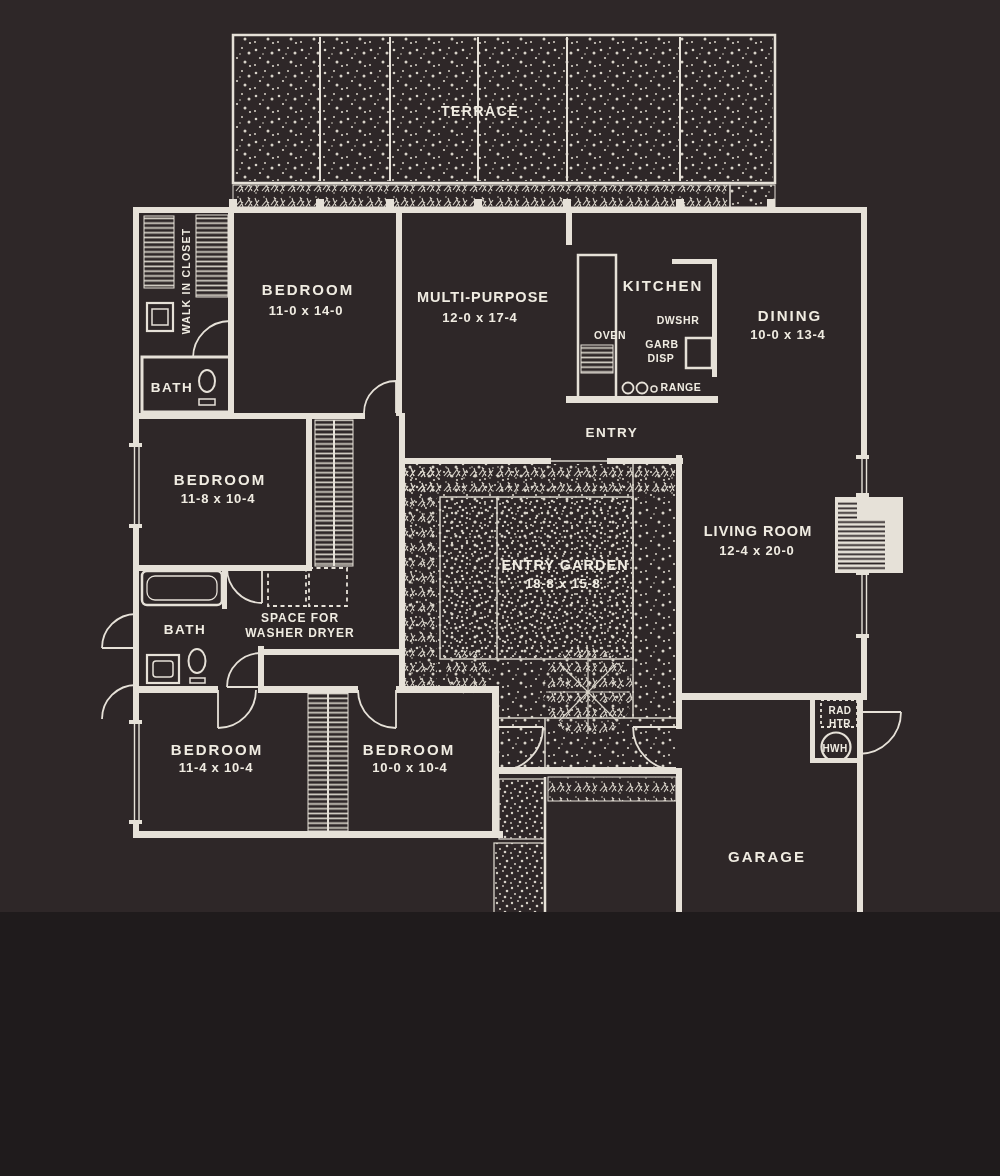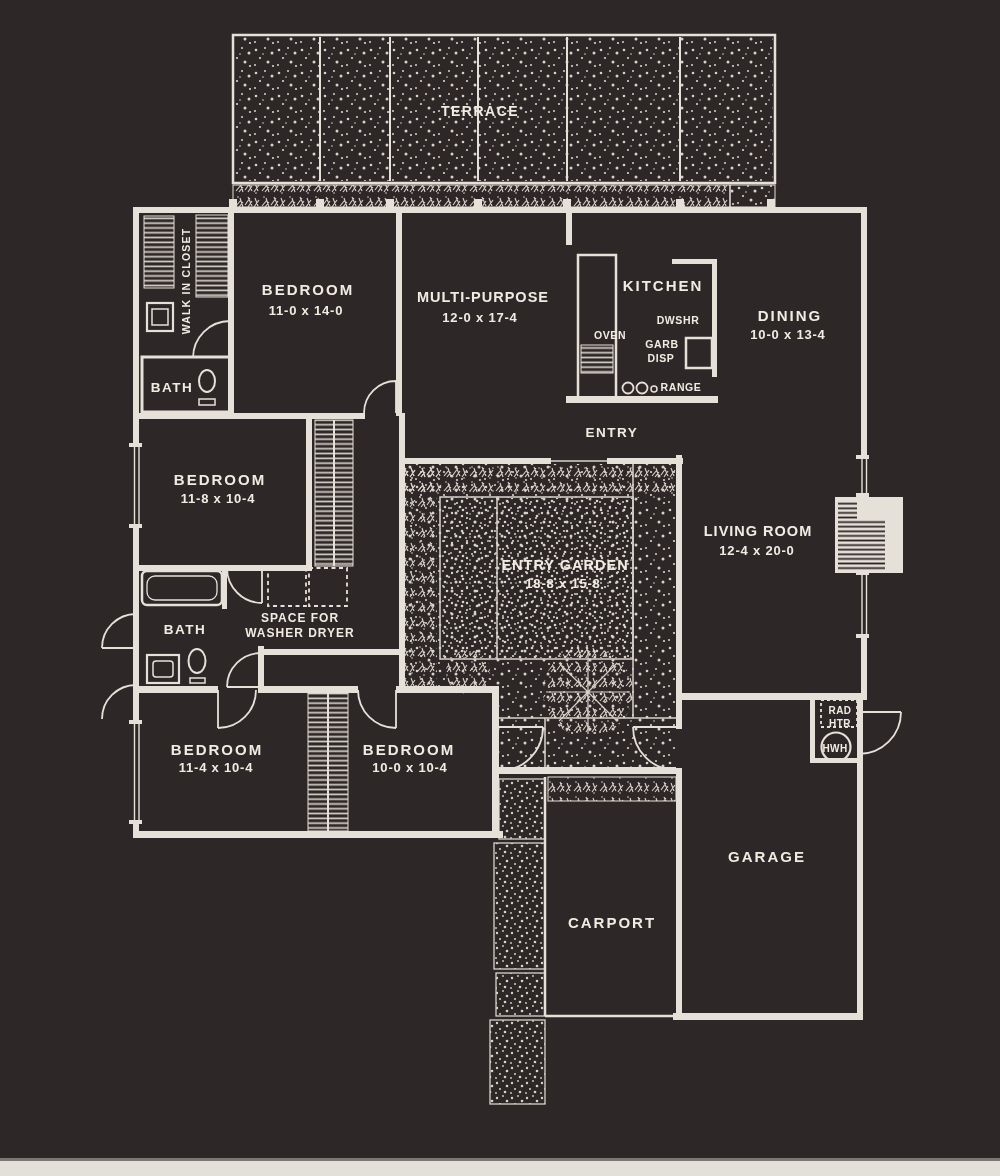--- a/index.html
+++ b/index.html
@@ -1,16 +1,16 @@
 <!DOCTYPE html>
 <html><head>
 <meta charset="utf-8">
 <style>
   html,body{margin:0;padding:0;background:#1f1b1c;}
-  .canvas{position:relative;width:1000px;height:1176px;background:#2e2728;overflow:hidden;}
+  .canvas{position:relative;width:1000px;height:912px;background:#2e2728;overflow:hidden;}
   svg{display:block;}
   text{font-family:"Liberation Sans","DejaVu Sans",sans-serif;font-weight:bold;fill:#f0ece2;}
   .room{font-size:15px;letter-spacing:2px;}
   .room-n{font-size:14.5px;letter-spacing:1px;}
   .dims{font-size:13px;letter-spacing:0.8px;}
   .terr{font-size:14px;letter-spacing:1.5px;}
   .bath{font-size:13.5px;letter-spacing:1.5px;}
   .mid{font-size:12px;letter-spacing:1px;}
   .small{font-size:10.5px;letter-spacing:0.6px;}
   .tiny{font-size:10px;letter-spacing:0.4px;}

